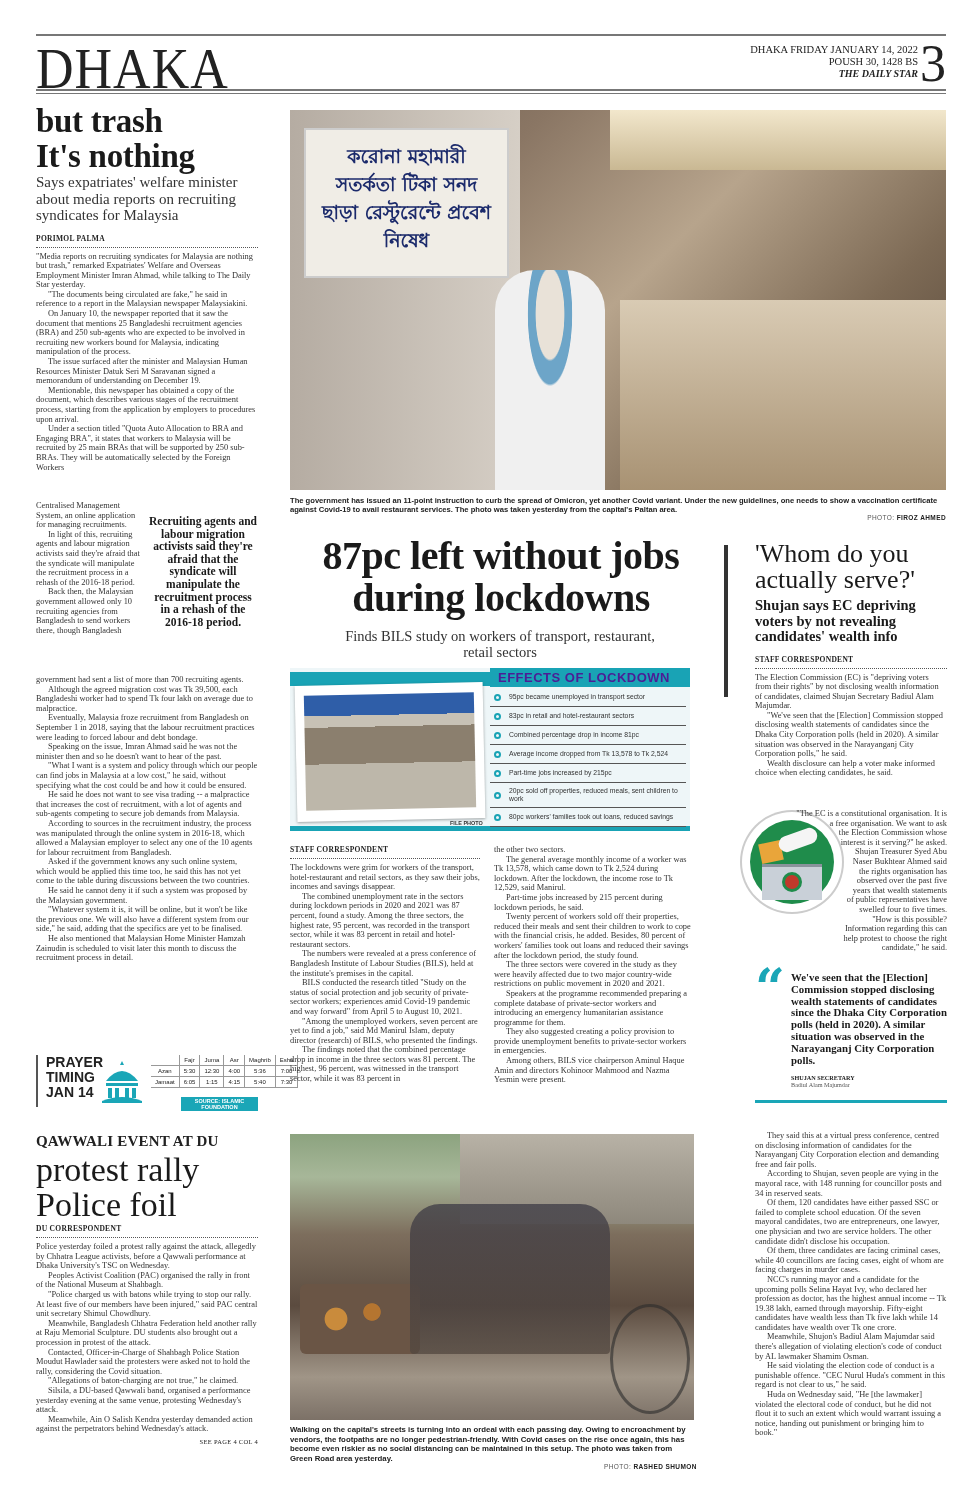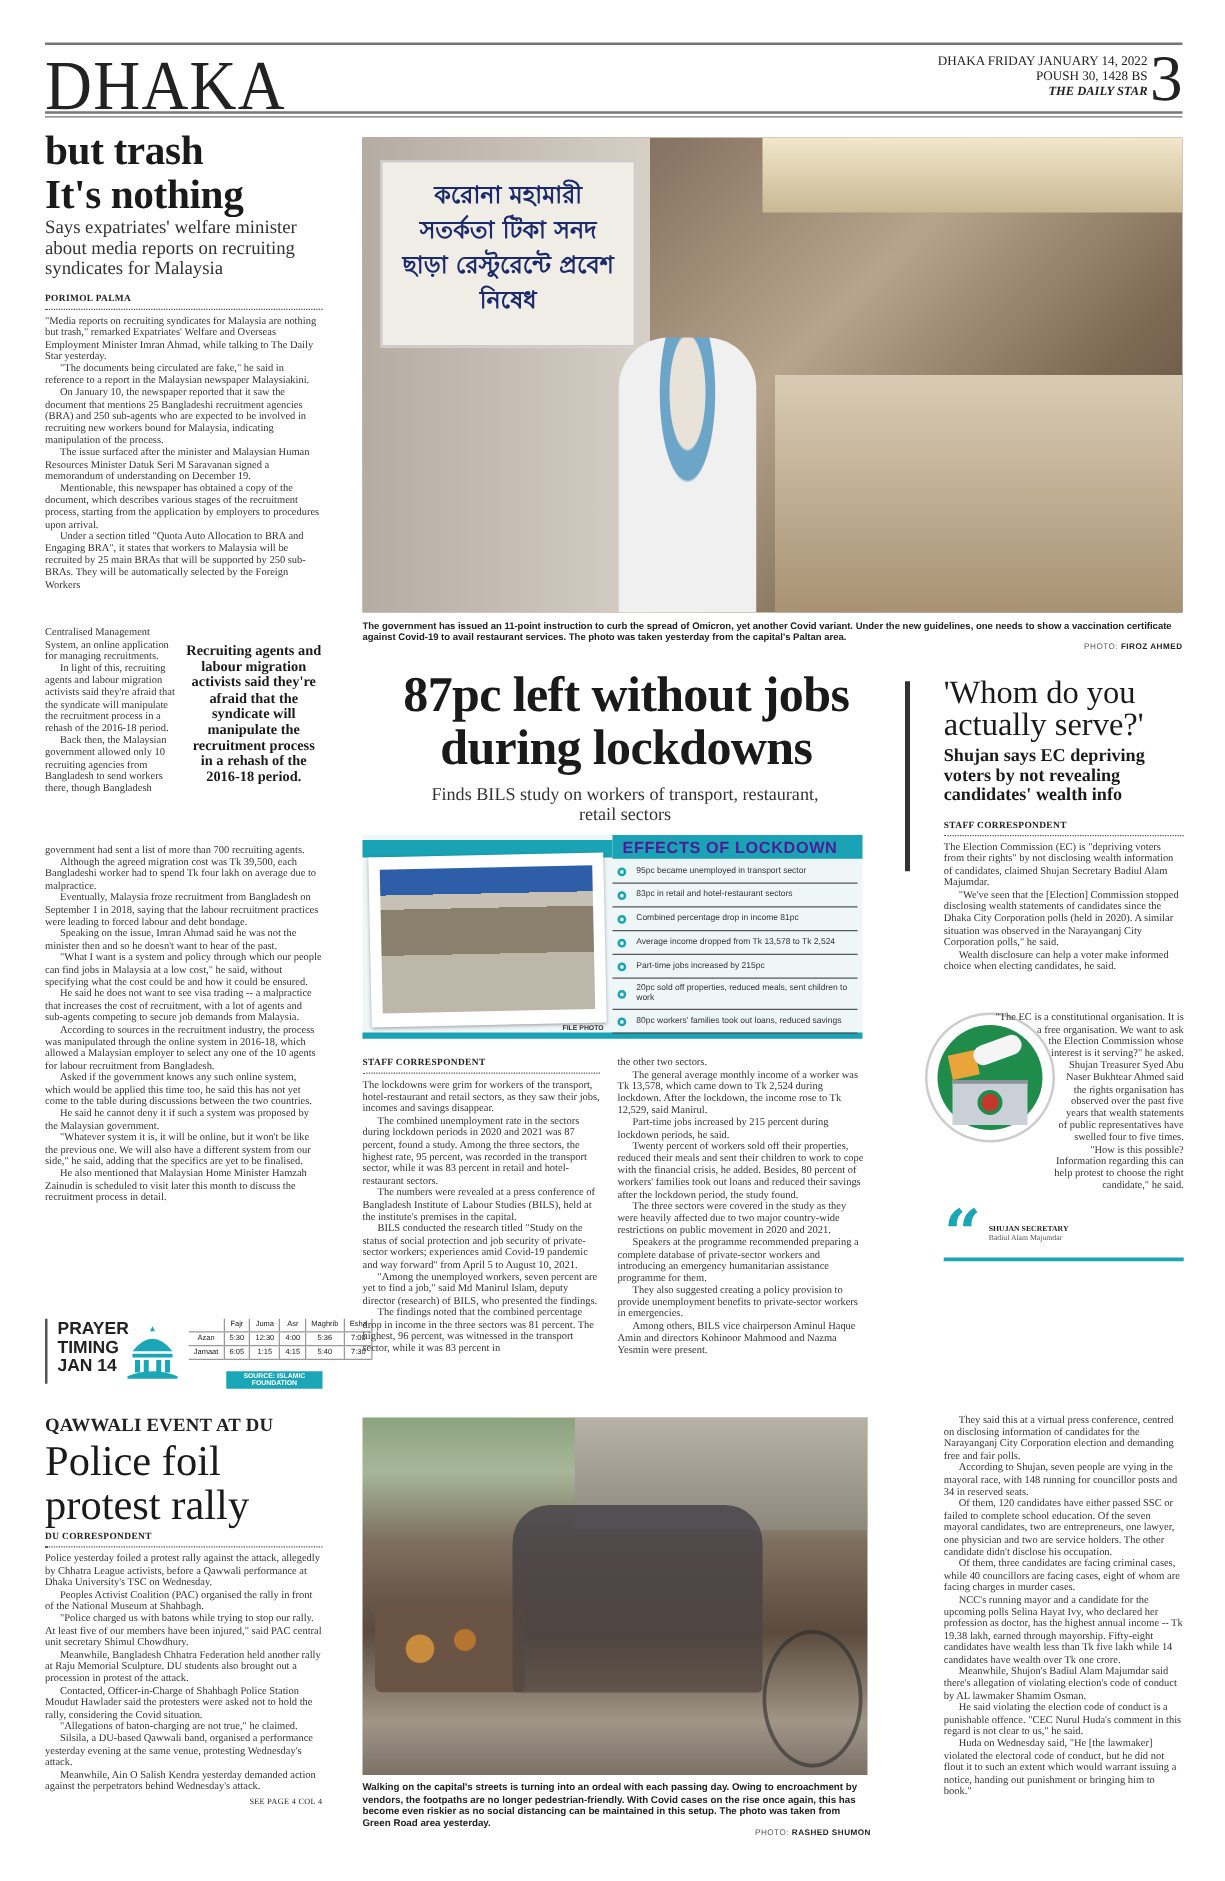--- a/index.html
+++ b/index.html
@@ -123,22 +123,22 @@
       <td>7:30</td>
     </tr>
   </tbody>
     </table>
   <div class="abs" style="left:145px;top:42px;width:77px;background:#1aa6b7;color:#fff;font-family:'Liberation Sans',sans-serif;font-size:5.5px;font-weight:bold;text-align:center;padding:1px 0">SOURCE: ISLAMIC FOUNDATION</div>
 </div>
 
 <div class="abs" style="left:36px;top:1133px;width:222px">
   <div style="font-size:15px;font-weight:bold;letter-spacing:.2px;color:#222">QAWWALI EVENT AT DU</div>
   <div style="font-size:34px;line-height:35px;margin-top:2px;color:#1a1a1a">
+    <div>protest rally</div>
     <div>Police foil</div>
-    <div>protest rally</div>
   </div>
   <div class="byline" style="margin-top:2px">DU CORRESPONDENT</div>
   <div class="body-text" id="rally-body">
       <p class="first">Police yesterday foiled a protest rally against the attack, allegedly by Chhatra League activists, before a Qawwali performance at Dhaka University's TSC on Wednesday.</p>
       <p>Peoples Activist Coalition (PAC) organised the rally in front of the National Museum at Shahbagh.</p>
       <p>"Police charged us with batons while trying to stop our rally. At least five of our members have been injured," said PAC central unit secretary Shimul Chowdhury.</p>
       <p>Meanwhile, Bangladesh Chhatra Federation held another rally at Raju Memorial Sculpture. DU students also brought out a procession in protest of the attack.</p>
       <p>Contacted, Officer-in-Charge of Shahbagh Police Station Moudut Hawlader said the protesters were asked not to hold the rally, considering the Covid situation.</p>
       <p>"Allegations of baton-charging are not true," he claimed.</p>
       <p>Silsila, a DU-based Qawwali band, organised a performance yesterday evening at the same venue, protesting Wednesday's attack.</p>
@@ -275,20 +275,21 @@
     <div>of public representatives have</div>
     <div>swelled four to five times.</div>
     <div>"How is this possible?</div>
     <div>Information regarding this can</div>
     <div>help protest to choose the right</div>
     <div>candidate," he said.</div>
   </div>
 
 <div class="abs" style="left:755px;top:972px;width:192px">
   <div class="abs teal" style="left:0;top:-10px;font-size:52px;line-height:52px;font-weight:bold;font-family:'DejaVu Serif',serif">“</div>
+  <div style="margin-left:36px;font-weight:bold;font-size:10.8px;line-height:11.8px;color:#1a1a1a">We've seen that the [Election] Commission stopped disclosing wealth statements of candidates since the Dhaka City Corporation polls (held in 2020). A similar situation was observed in the Narayanganj City Corporation polls.</div>
   <div style="margin-left:36px;margin-top:8px;font-size:6.2px;font-weight:bold;color:#222">SHUJAN SECRETARY</div>
   <div style="margin-left:36px;font-size:6.2px;color:#555">Badiul Alam Majumdar</div>
   <div style="margin-top:12px;height:3px;background:#1aa6b7"></div>
 </div>
 
 <div class="abs body-text" id="shujan-bottom" style="left:755px;top:1131px;width:192px">
     <p>They said this at a virtual press conference, centred on disclosing information of candidates for the Narayanganj City Corporation election and demanding free and fair polls.</p>
     <p>According to Shujan, seven people are vying in the mayoral race, with 148 running for councillor posts and 34 in reserved seats.</p>
     <p>Of them, 120 candidates have either passed SSC or failed to complete school education. Of the seven mayoral candidates, two are entrepreneurs, one lawyer, one physician and two are service holders. The other candidate didn't disclose his occupation.</p>
     <p>Of them, three candidates are facing criminal cases, while 40 councillors are facing cases, eight of whom are facing charges in murder cases.</p>

